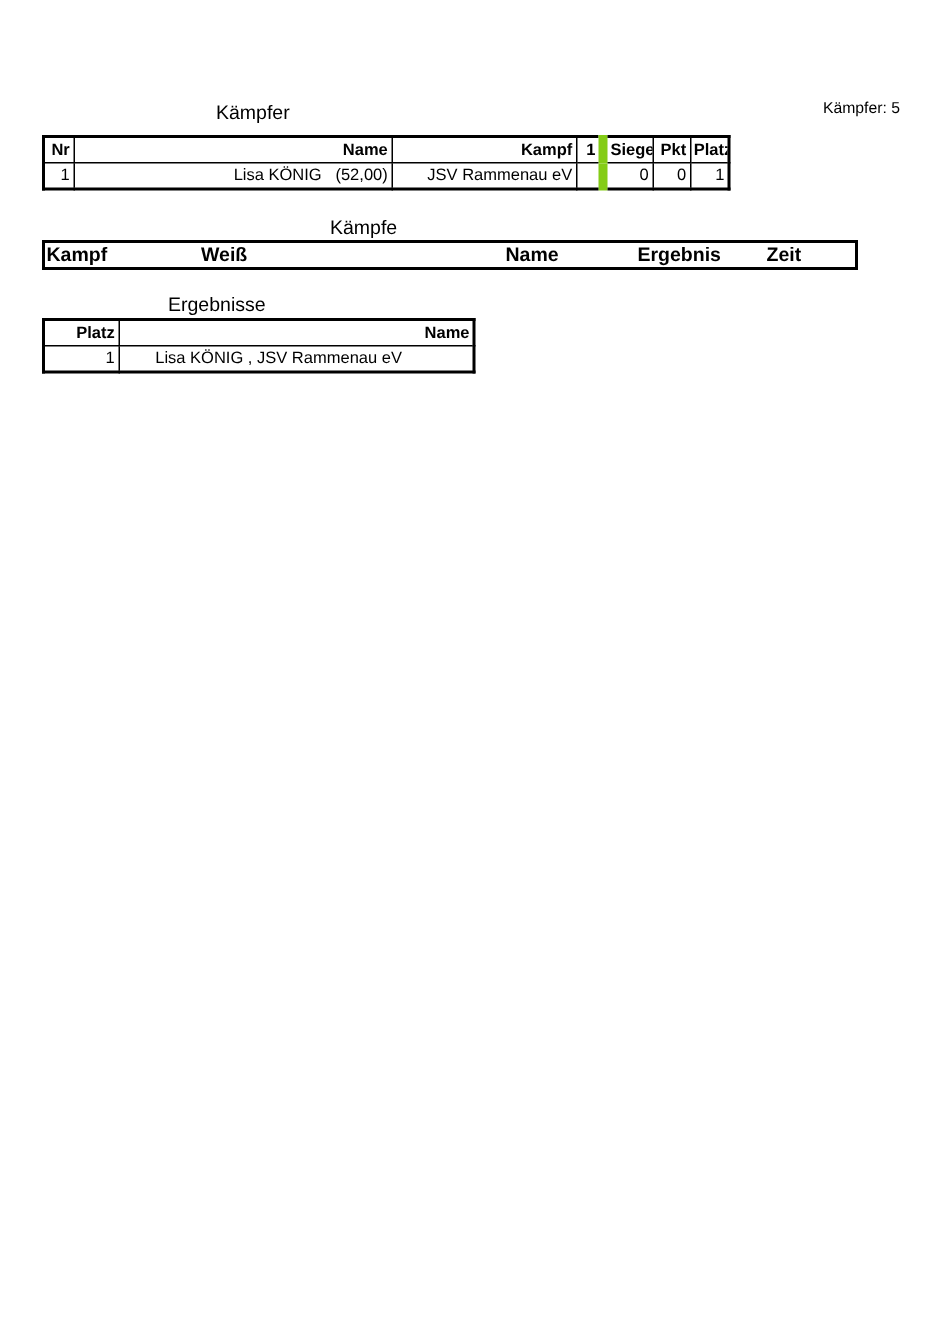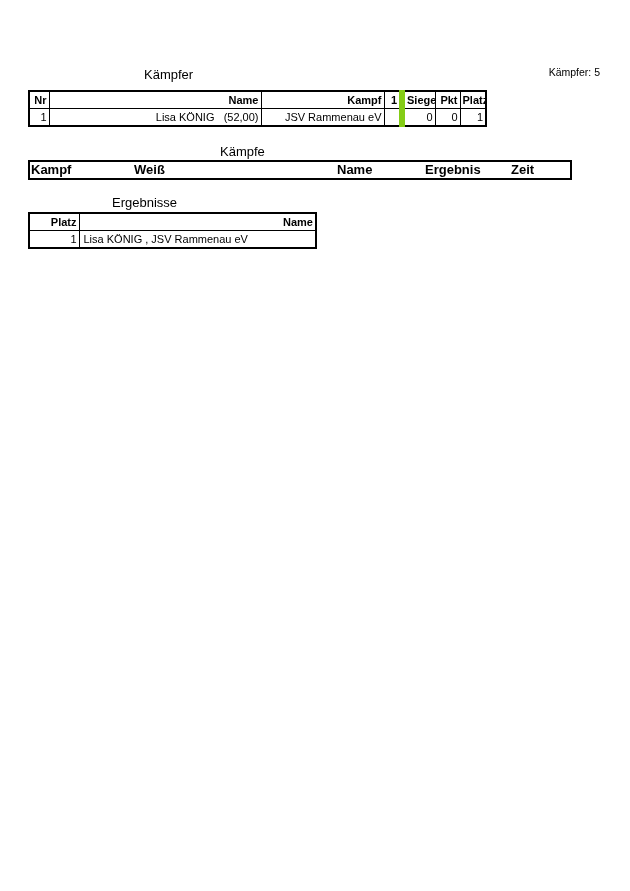--- a/index.html
+++ b/index.html
@@ -60,21 +60,21 @@
   #table-kaempfe{
     position:absolute;left:28px;top:160px;width:544px;height:20px;
     border:2px solid #000000;box-sizing:border-box;
   }
   #table-kaempfe .hlabel{
     position:absolute;top:0;height:16px;line-height:16px;
     font-size:13px;font-weight:bold;white-space:nowrap;
   }
   
   #table-ergebnisse{position:absolute;left:28px;top:212px;width:287px;border:2px solid #000;}
-  #table-ergebnisse .cell-left{text-align:left;padding-left:4px;margin-left:17px;}
+  #table-ergebnisse .cell-left{text-align:left;padding-left:24px;margin-left:17px;}
 </style>
 </head>
 <body>
 
 <div class="page">
 
 
   <div class="fighter-count">Kämpfer: 5</div>
 
   <div class="section-heading" id="heading-kaempfer">Kämpfer</div>

